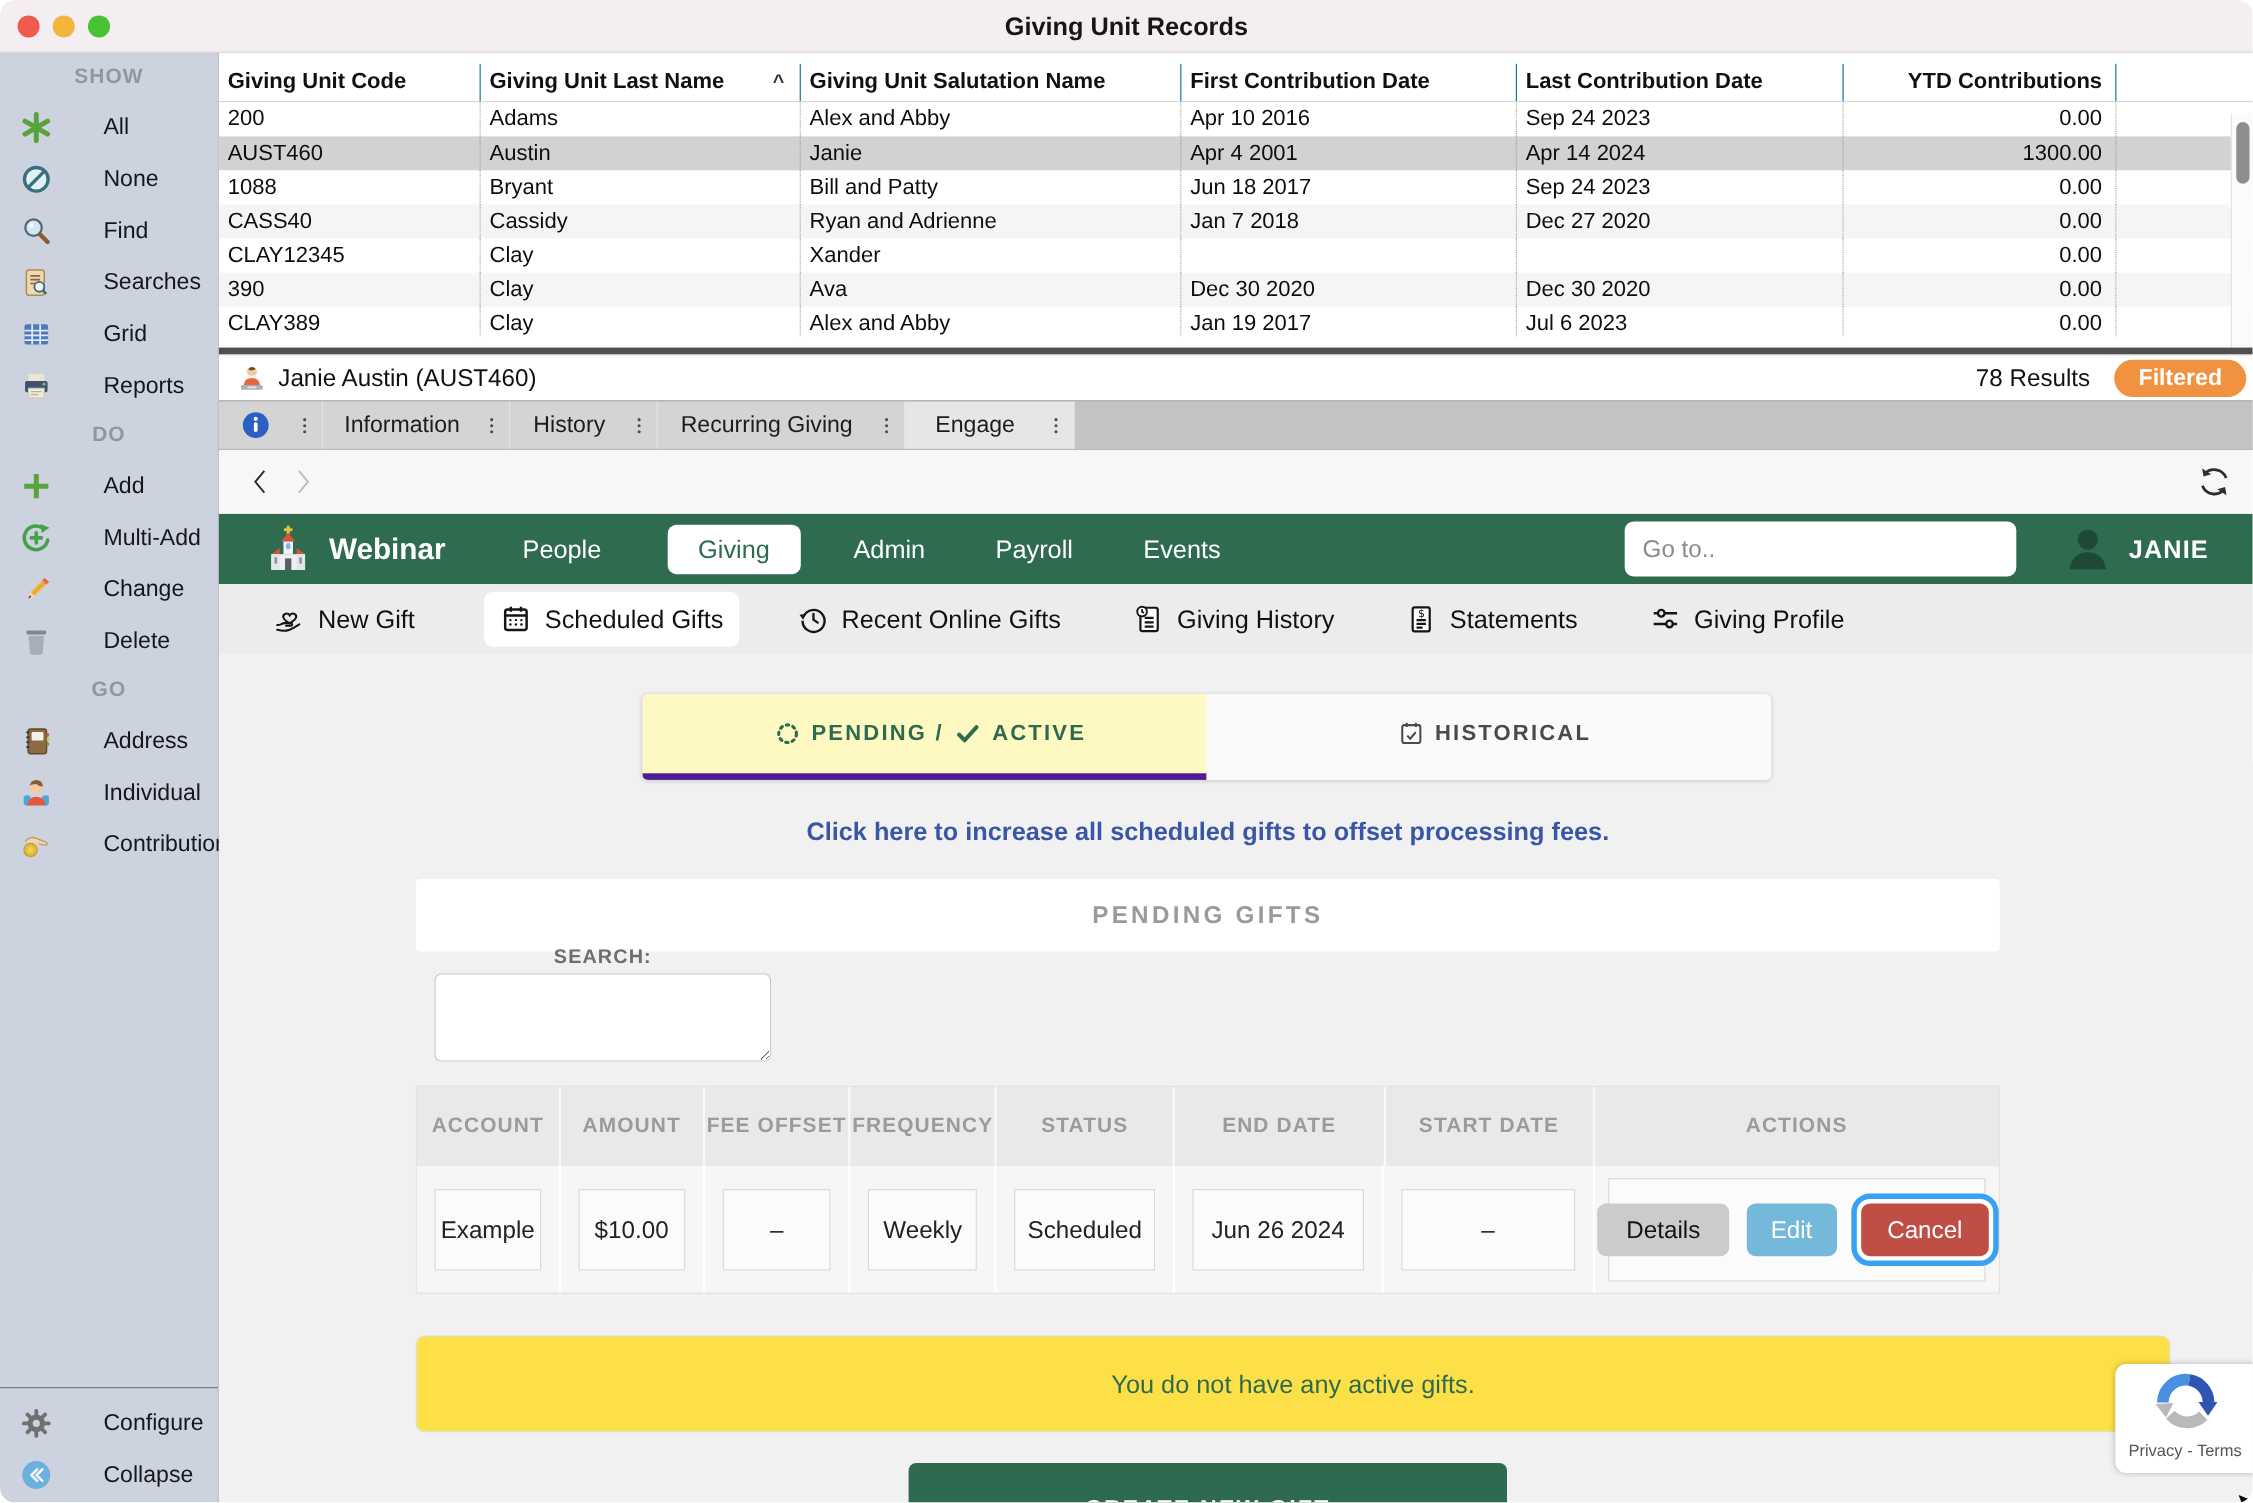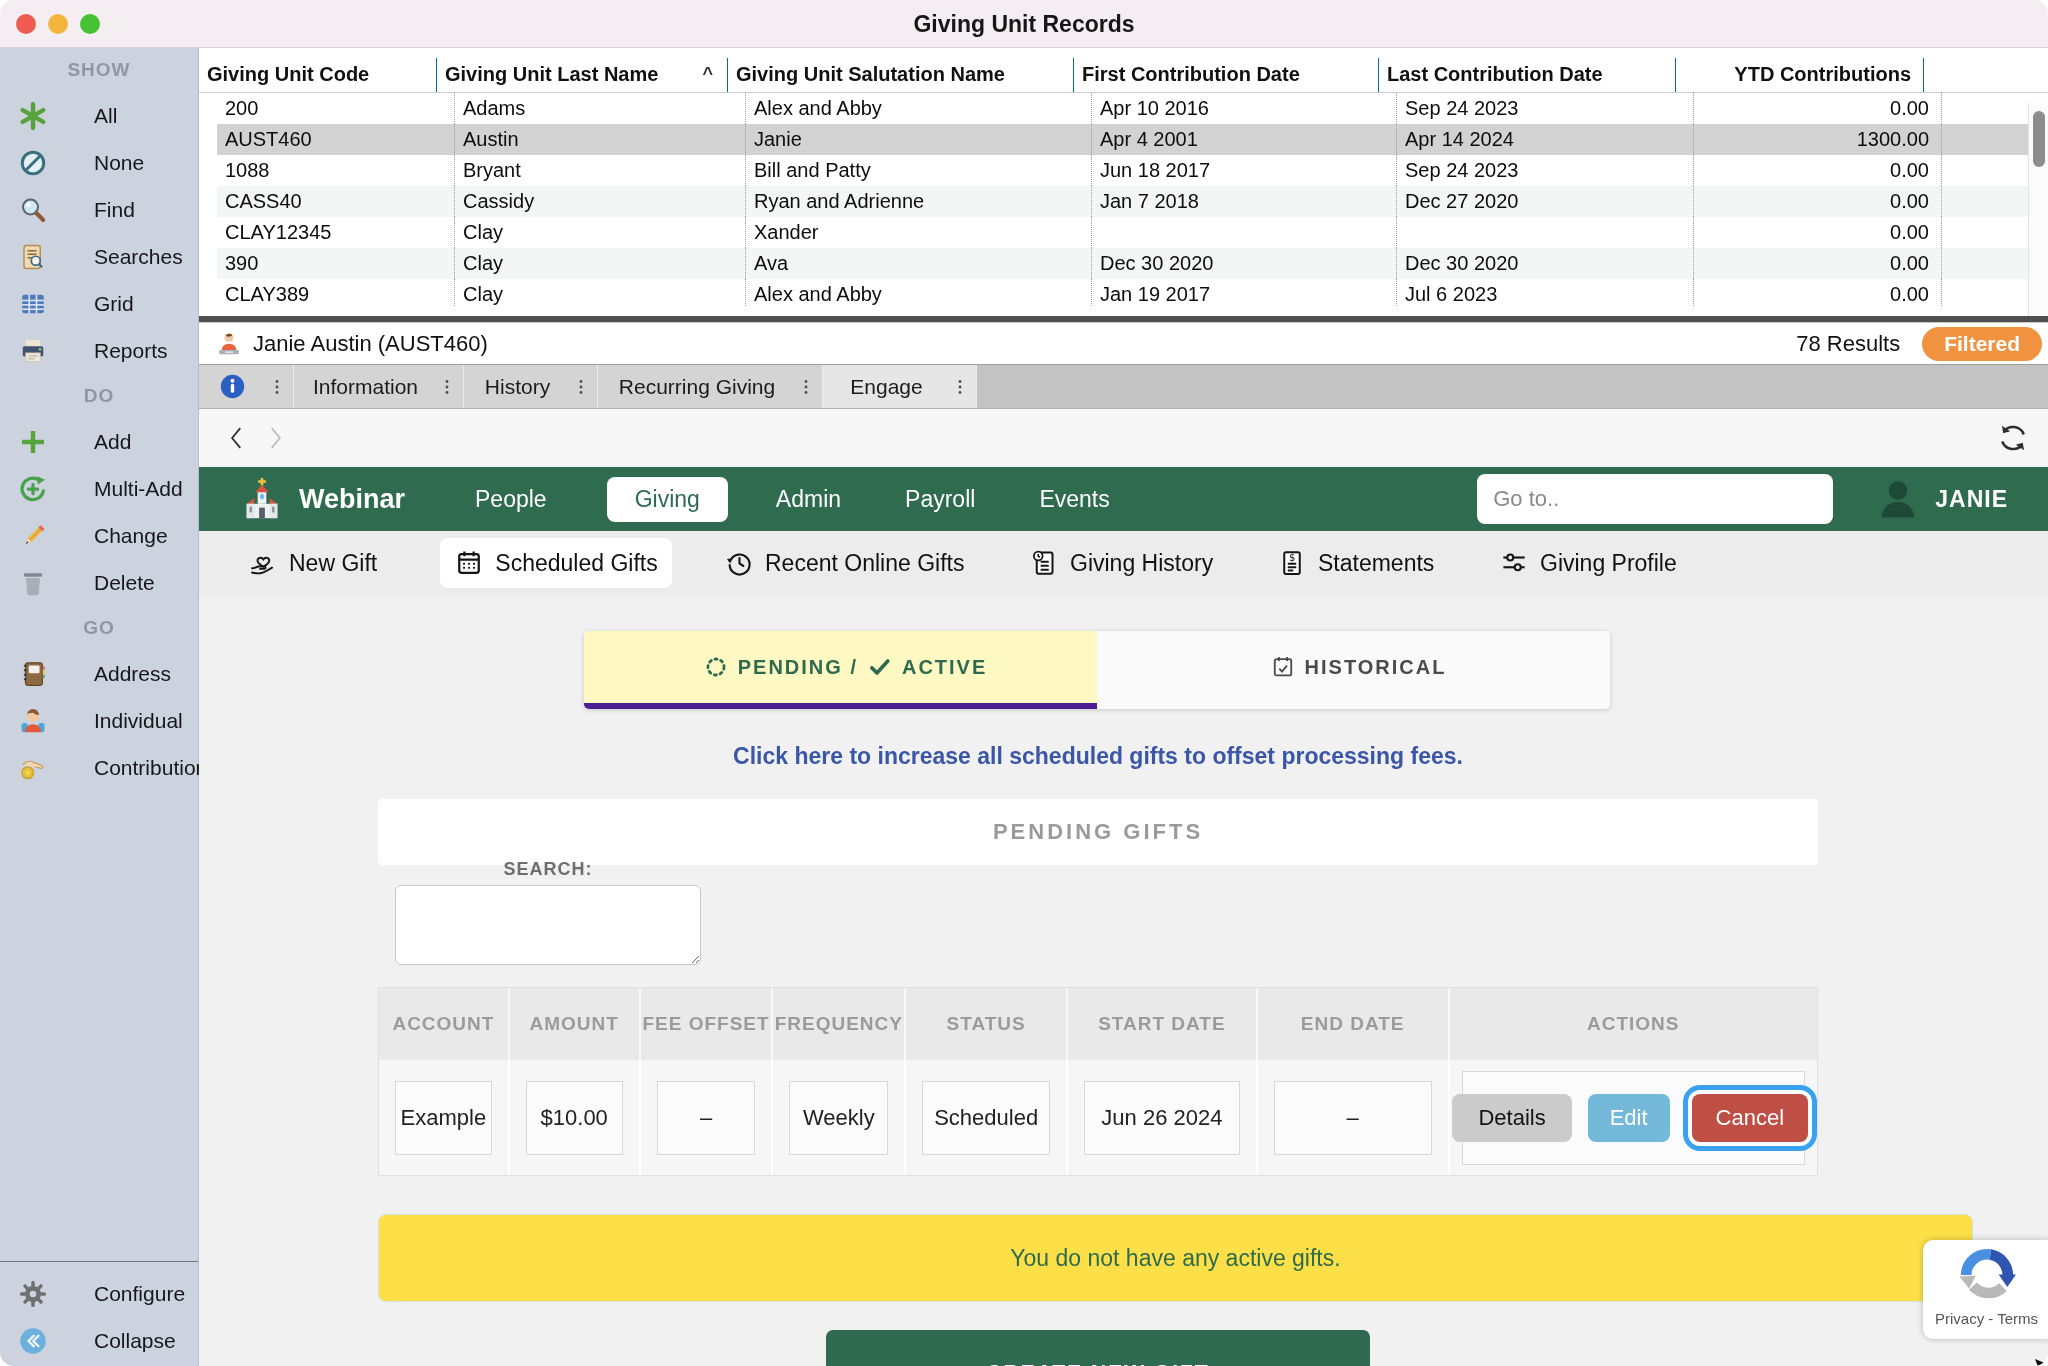--- a/index.html
+++ b/index.html
@@ -24,21 +24,21 @@
 
   
   .main { position:absolute; left:199px; top:48px; width:1849px; height:1318px; }
 
   
   .records { position:relative; width:1849px; height:264px; background:#fff; }
   .rec-head { display:flex; height:35px; margin-top:10px; border-bottom:1px solid #cfcfcf; }
   .rh { font-size:20px; font-weight:bold; color:#101010; line-height:33px; padding-left:8px; white-space:nowrap; overflow:hidden; border-left:1px solid #0369a1; display:flex; }
   .rh:first-child { border-left:none; }
   .rh .caret { margin-left:auto; margin-right:14px; font-size:18px; color:#333; }
-  .rec-rows { height:213px; overflow:hidden;padding-left:18px; }
+  .rec-rows { height:213px; overflow:hidden; }
   .rrow { display:flex; height:31px; background:#fff; }
   .rrow.alt { background:#f4f5f5; }
   .rrow.selected { background:#d2d2d2; }
   .rc { font-size:20px; color:#0d0d0d; line-height:31px; padding-left:8px; white-space:nowrap; overflow:hidden; border-left:1px dotted #9d9d9d; }
   .rc:first-child { border-left:none; }
   .rc0{width:237px}.rc1{width:291px}.rc2{width:346px}.rc3{width:305px}.rc4{width:297px}
   .rc5{width:248px; text-align:right; padding-right:12px;}
   .rcf{flex:1;}
   .vscroll { position:absolute; right:0; top:45px; bottom:6px; width:20px; background:#fbfbfb; border-left:1px solid #e2e2e2; }
   .vthumb { position:absolute; left:4px; top:8px; width:12px; height:56px; border-radius:7px; background:#8d8d8d; }
@@ -724,22 +724,22 @@
         <div class="search-label">SEARCH:</div>
         <textarea class="search-input" style=""></textarea>
 
         <div class="gift-table">
           <div class="gt-head">
             <div class="gth c0">ACCOUNT</div>
             <div class="gth c1">AMOUNT</div>
             <div class="gth c2">FEE OFFSET</div>
             <div class="gth c3">FREQUENCY</div>
             <div class="gth c4">STATUS</div>
+            <div class="gth c6">END DATE</div>
             <div class="gth c5">START DATE</div>
-            <div class="gth c6">END DATE</div>
             <div class="gth c7">ACTIONS</div>
           </div>
           <div class="gt-body">
             <div class="gtc c0">
                 <div class="inset">Example</div>
               </div>
             <div class="gtc c1">
                 <div class="inset">$10.00</div>
               </div>
             <div class="gtc c2">

